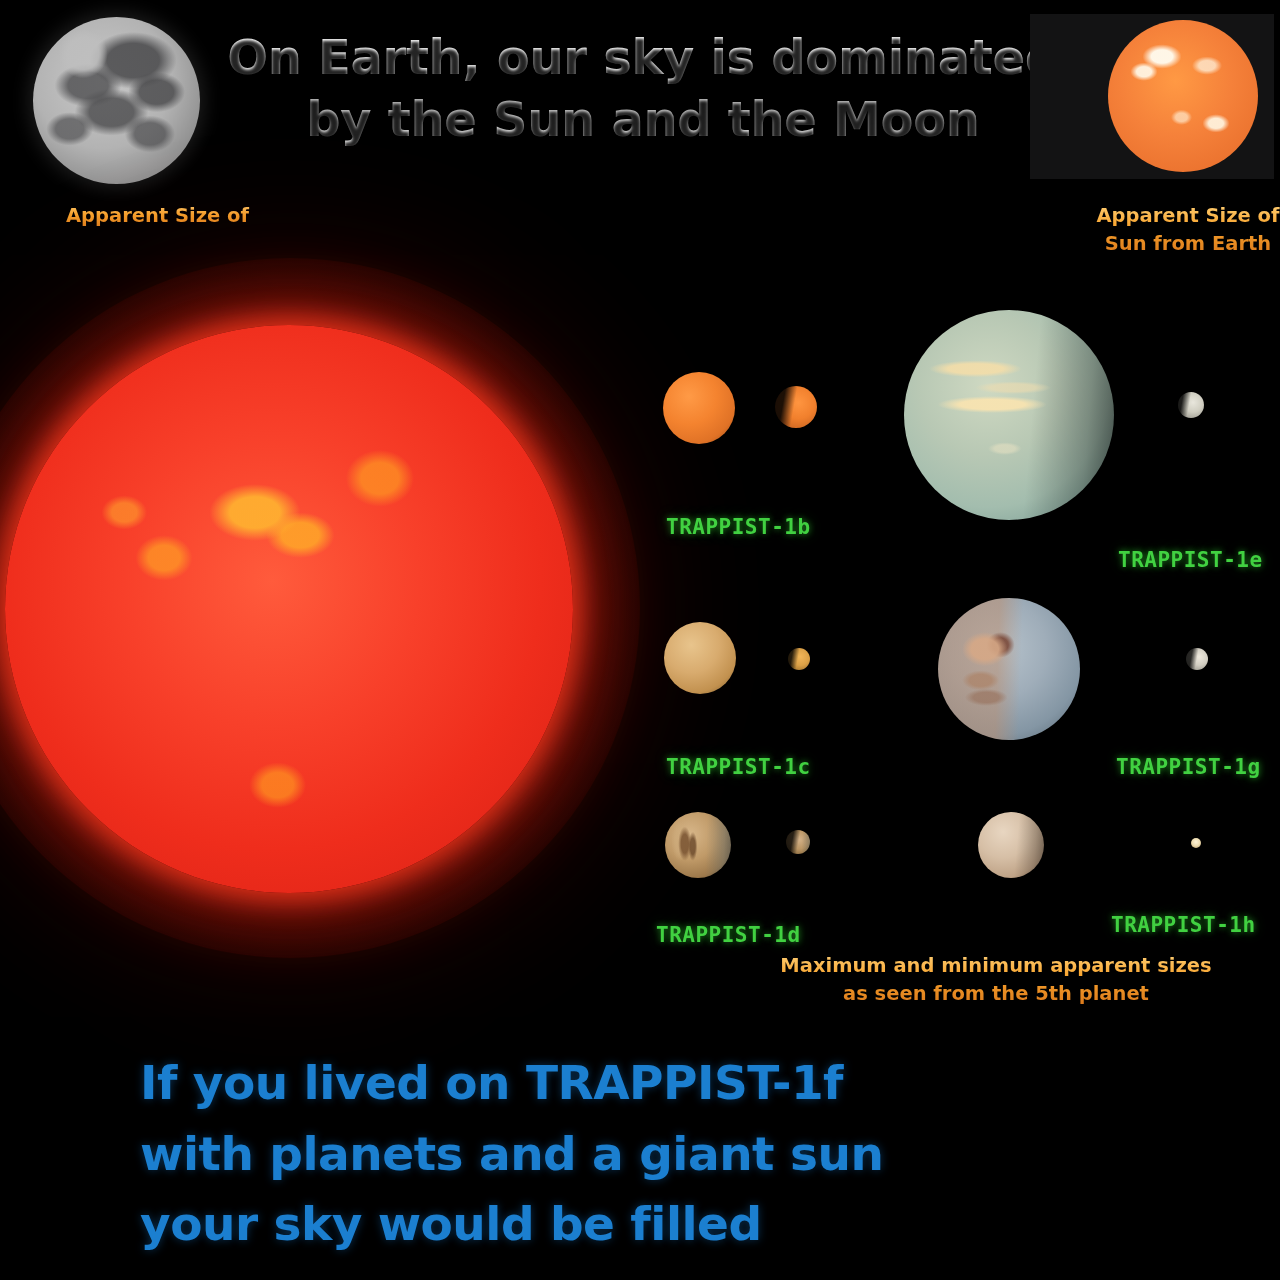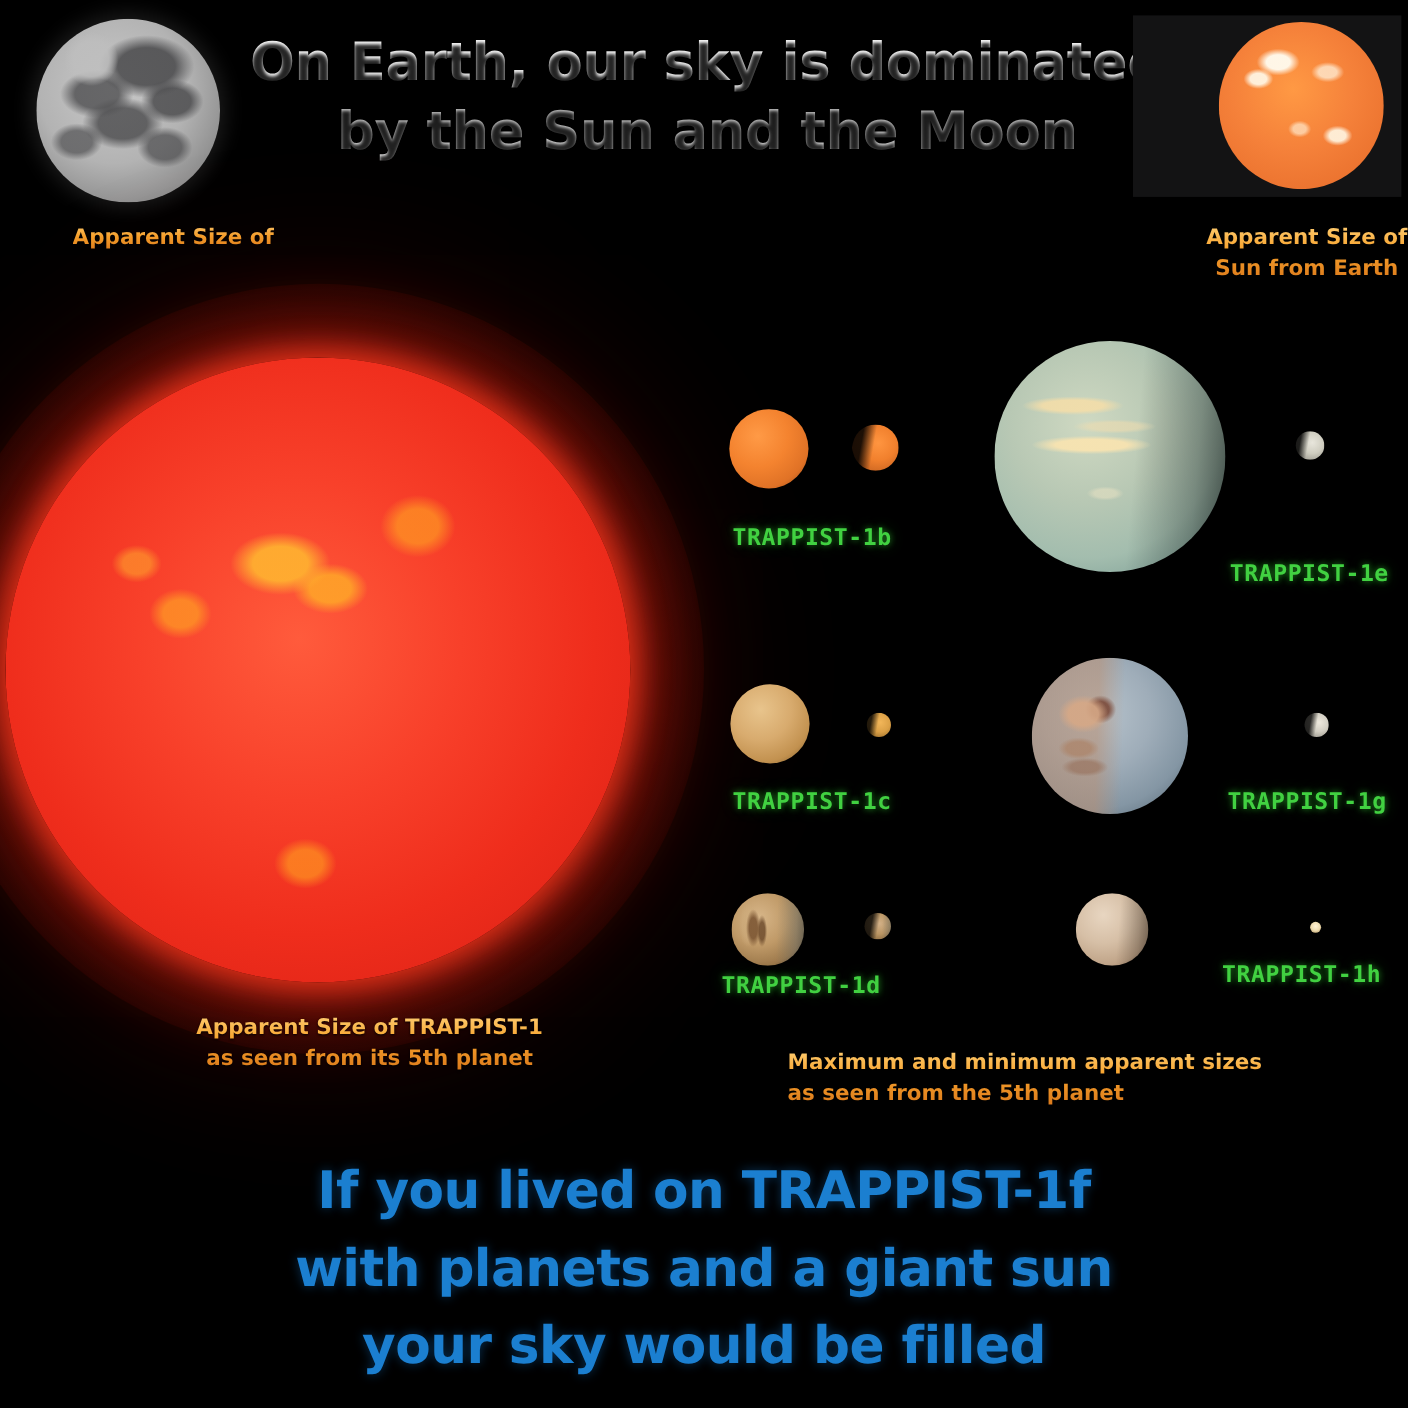--- a/index.html
+++ b/index.html
@@ -86,21 +86,21 @@
     background: linear-gradient(180deg,#ffd27a 0%,#f7a22c 45%,#d9761a 100%);
     -webkit-background-clip: text;
     background-clip: text;
     -webkit-text-fill-color: transparent;
     filter: drop-shadow(0 1px 1px rgba(0,0,0,0.9));
     margin-left: 36px;
   }
   .cap-moon  { left: 30px;  top: 202px;  width: 240px; text-align: left; }
   .cap-sun   { left: 1028px; top: 202px; width: 248px; text-align: center; }
   .cap-star  { left: 60px;  top: 920px;  width: 480px; text-align: center; }
-  .cap-minmax{ left: 680px; top: 952px;  width: 560px; text-align: left; }
+  .cap-minmax{ left: 680px; top: 952px;  width: 560px; text-align: center; }
 
   
   .reddwarf-glow {
     position: absolute;
     left: -60px; top: 258px;
     width: 700px; height: 700px;
     border-radius: 50%;
     background: radial-gradient(circle at 50% 50%,
         rgba(255,40,20,0.55) 0%,
         rgba(235,30,14,0.40) 38%,
@@ -212,34 +212,35 @@
   
   .lbl-green {
     position: absolute;
     font-family: "DejaVu Sans Mono", monospace;
     font-weight: bold;
     font-size: 21px;
     letter-spacing: 0.5px;
     color: #41d141;
     text-shadow: 0 0 6px rgba(60,220,60,0.55), 0 0 14px rgba(40,180,40,0.35);
     white-space: nowrap;
+    margin-top: 39px;
   }
   .lbl-1b { left: 666px;  top: 476px; }
   .lbl-1e { left: 1118px; top: 509px; }
   .lbl-1c { left: 666px;  top: 716px; }
   .lbl-1g { left: 1116px; top: 716px; }
   .lbl-1d { left: 656px;  top: 884px; }
   .lbl-1h { left: 1111px; top: 874px; }
 
   
   .bottom-blue {
     position: absolute;
     left: 140px; top: 1048px;
     width: 1000px;
-    text-align: center;
+    text-align: left;
     font-family: "DejaVu Sans", sans-serif;
     font-weight: bold;
     font-size: 47px;
     line-height: 1.50;
     letter-spacing: -0.5px;
     color: #1b7fd0;
     text-shadow: 0 0 10px rgba(20,110,190,0.45);
   }
 </style>
 </head>
@@ -262,24 +263,20 @@
   </div>
 
   <div class="cap-orange cap-sun">
     <div>Apparent Size of</div>
     <div>Sun from Earth</div>
   </div>
 
   <div class="reddwarf-glow"></div>
   <div class="reddwarf"></div>
 
-  <div class="cap-orange cap-star">
-    <div>Apparent Size of TRAPPIST-1</div>
-    <div>as seen from its 5th planet</div>
-  </div>
 
   <div class="planet p-1b-max"></div>
   <div class="planet p-1b-min"></div>
   <div class="lbl-green lbl-1b">TRAPPIST-1b</div>
 
   <div class="planet p-1e-max"></div>
   <div class="planet p-1e-min"></div>
   <div class="lbl-green lbl-1e">TRAPPIST-1e</div>
 
   <div class="planet p-1c-max"></div>

